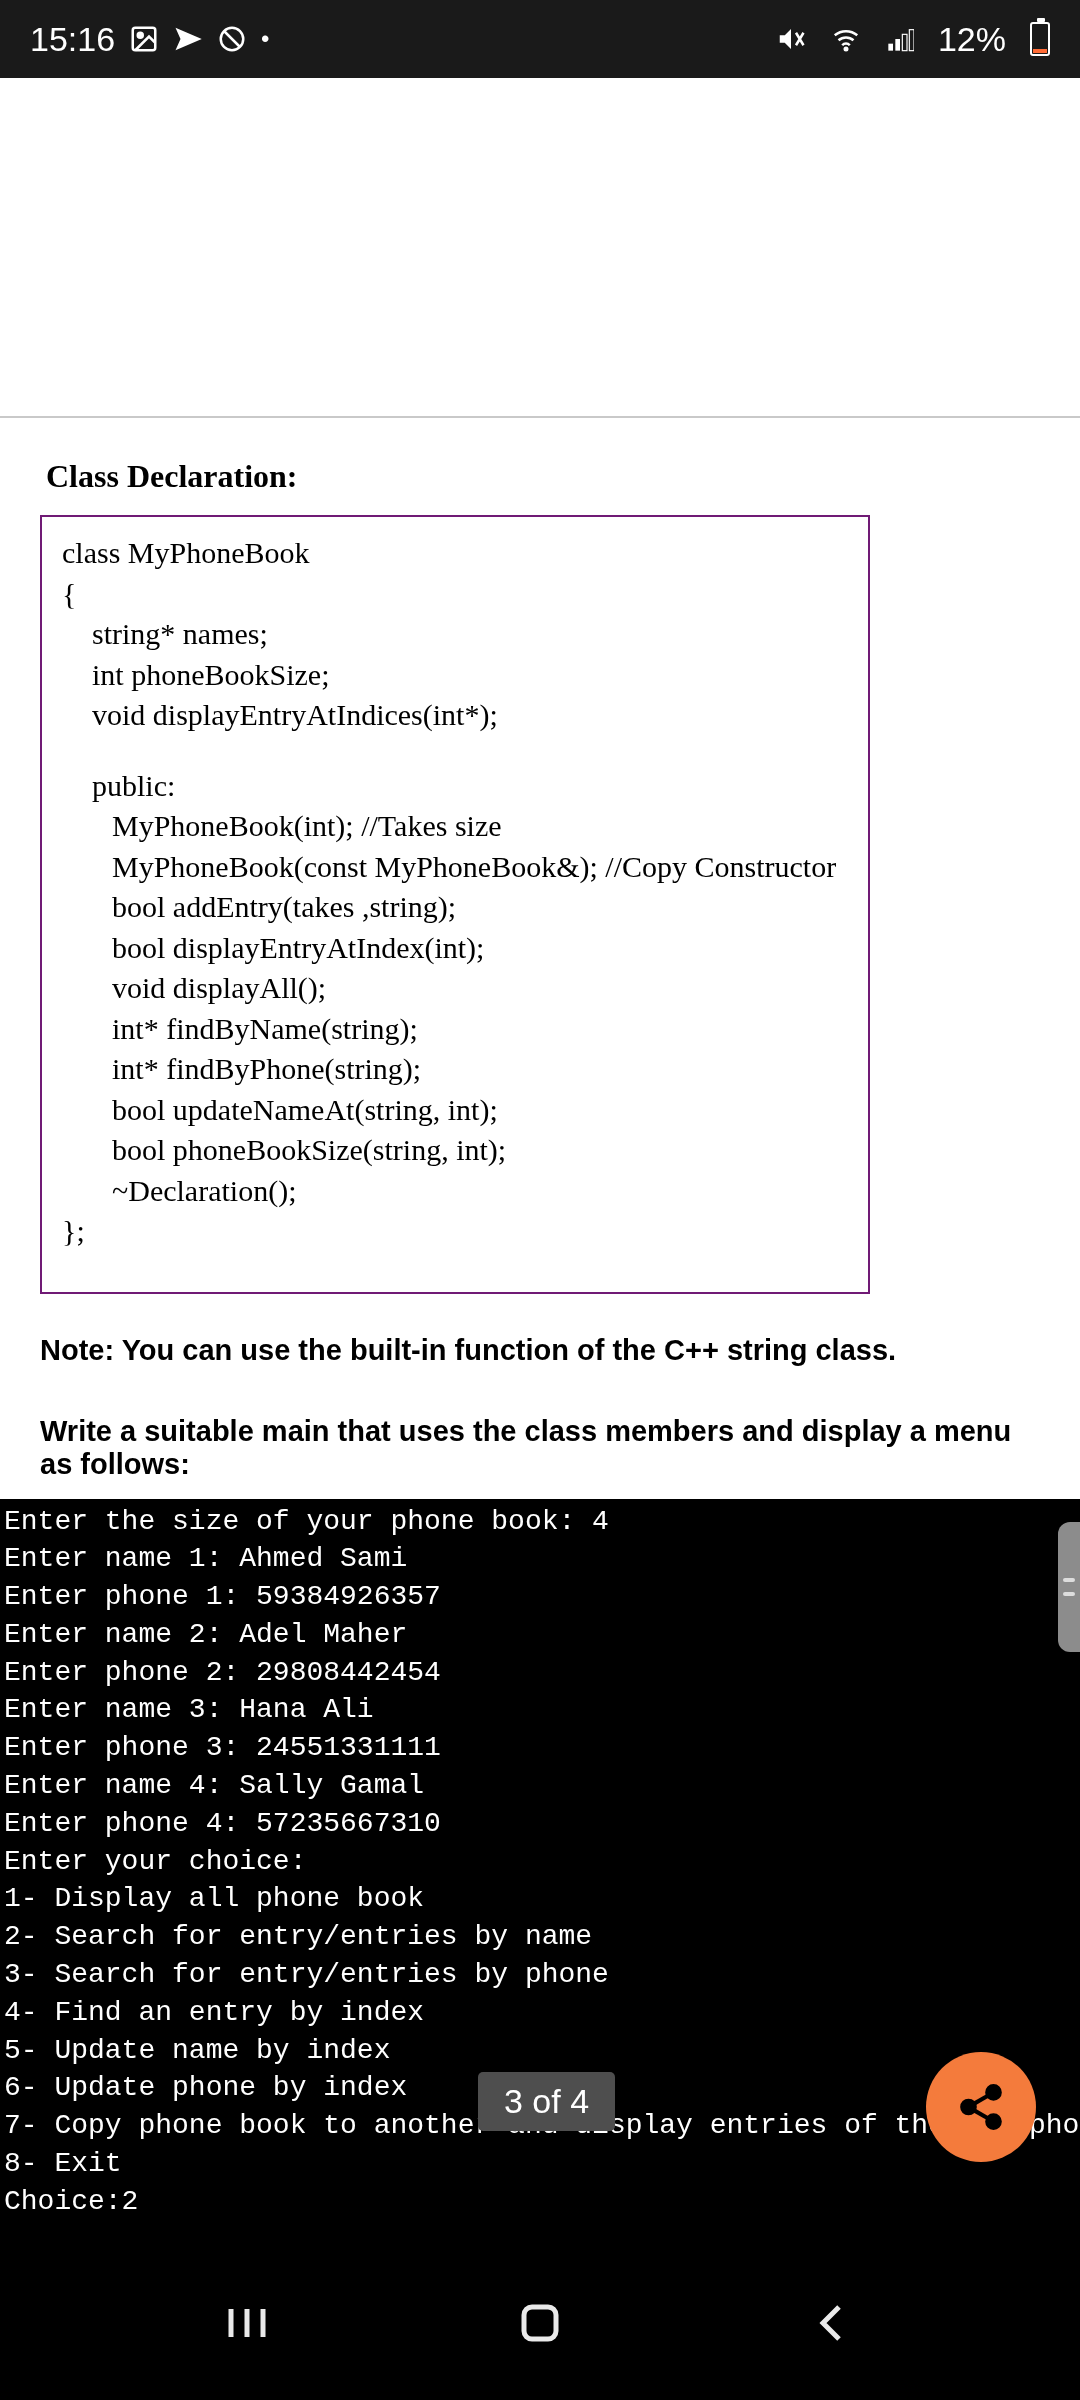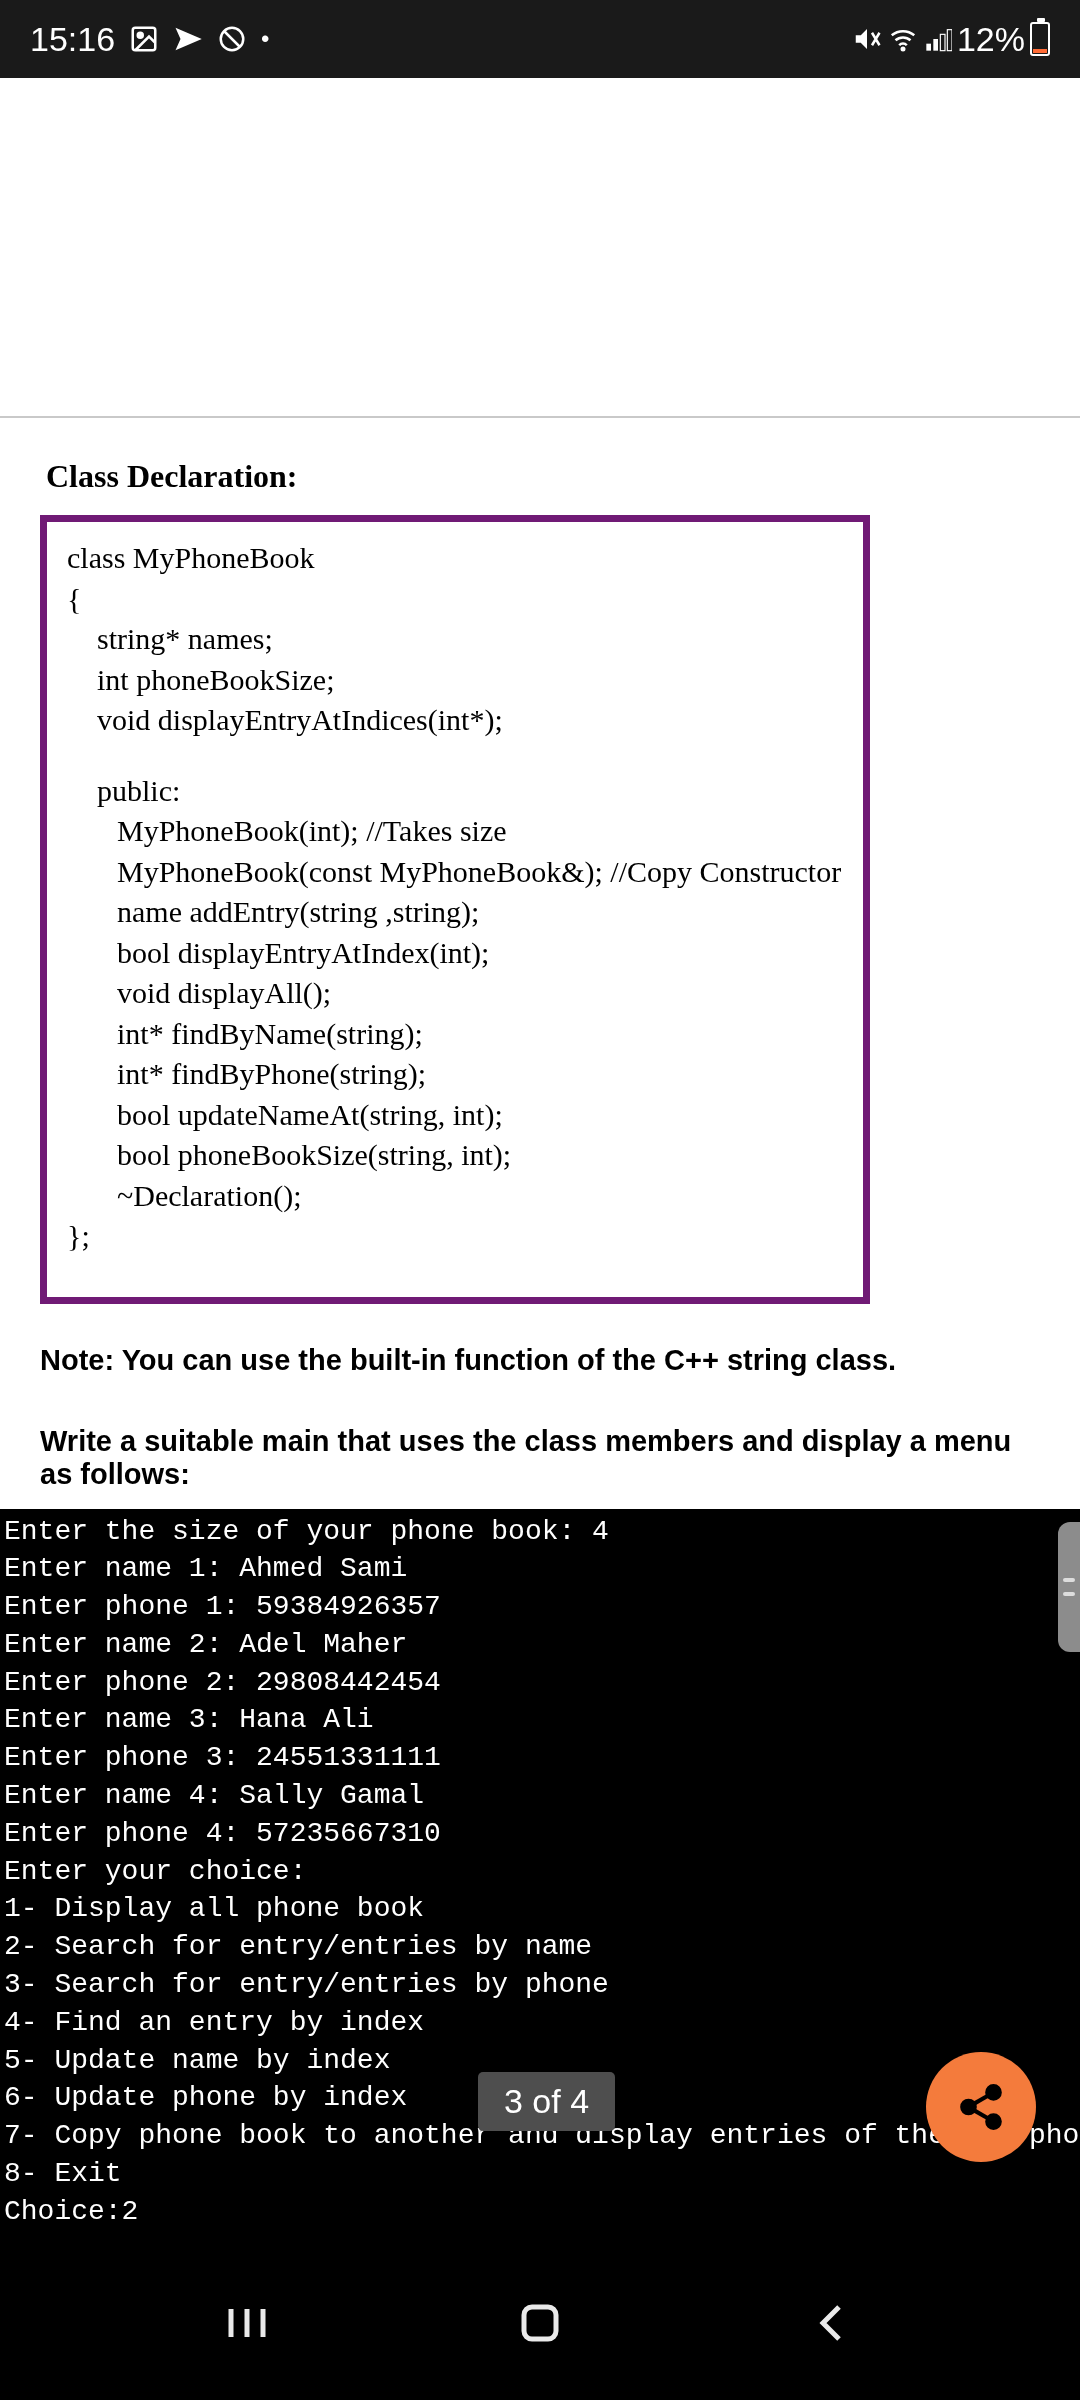--- a/index.html
+++ b/index.html
@@ -15,21 +15,21 @@
     background: #1a1a1a;
     height: 78px;
     display: flex;
     align-items: center;
     justify-content: space-between;
     padding: 0 30px;
     color: #fff;
     font-size: 34px;
   }
   .status-left { display: flex; align-items: center; gap: 14px; }
-  .status-right { display: flex; align-items: center; gap: 5px; }
+  .status-right { display: flex; align-items: center; gap: 24px; }
   .status-icon { display: inline-flex; align-items: center; }
   .battery-outline {
     width: 20px; height: 34px; border: 2px solid #fff; border-radius: 3px;
     position: relative; display: inline-block;
   }
   .battery-outline::before {
     content: ""; position: absolute; top: -6px; left: 5px; width: 8px; height: 4px;
     background: #fff; border-radius: 1px;
   }
   .battery-fill {
@@ -41,21 +41,21 @@
     padding: 40px 40px 0 40px;
   }
   .heading {
     font-weight: bold;
     font-size: 32px;
     margin-bottom: 20px;
     font-family: "Times New Roman", serif;
     margin-left: 6px;
   }
   .code-box {
-    border: 7px solid #701a75;
+    border: 2px solid #701a75;
     padding: 16px 20px 40px 20px;
     font-family: "Times New Roman", serif;
     font-size: 30px;
     line-height: 1.35;
     margin-bottom: 40px;
     width: 830px;
   }
   .code-box .indent1 { padding-left: 30px; }
   .code-box .indent2 { padding-left: 50px; }
   .note-line, .write-line {
@@ -195,21 +195,21 @@
   <div class="code-box">
     <div>class MyPhoneBook</div>
     <div>{</div>
     <div class="indent1">string* names;</div>
     <div class="indent1">int phoneBookSize;</div>
     <div class="indent1">void displayEntryAtIndices(int*);</div>
     <div style="height:30px"></div>
     <div class="indent1">public:</div>
     <div class="indent2">MyPhoneBook(int);   //Takes size</div>
     <div class="indent2">MyPhoneBook(const MyPhoneBook&amp;);  //Copy Constructor</div>
-    <div class="indent2">name addEntry(string ,string);</div>
+    <div class="indent2">bool addEntry(takes ,string);</div>
     <div class="indent2">bool displayEntryAtIndex(int);</div>
     <div class="indent2">void displayAll();</div>
     <div class="indent2">int* findByName(string);</div>
     <div class="indent2">int* findByPhone(string);</div>
     <div class="indent2">bool updateNameAt(string, int);</div>
     <div class="indent2">bool phoneBookSize(string, int);</div>
     <div class="indent2">~Declaration();</div>
     <div>};</div>
   </div>
 

